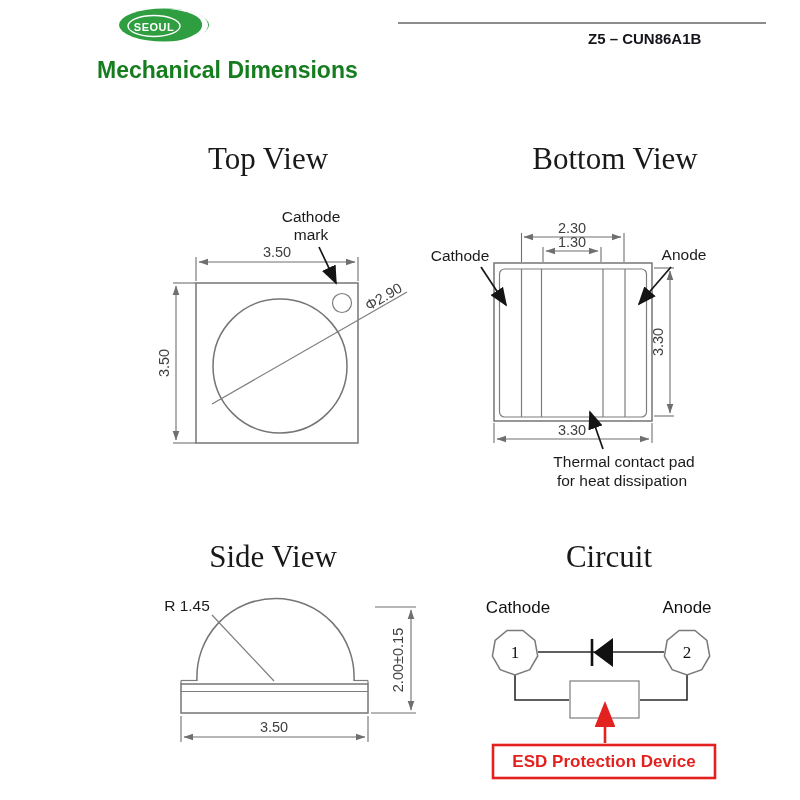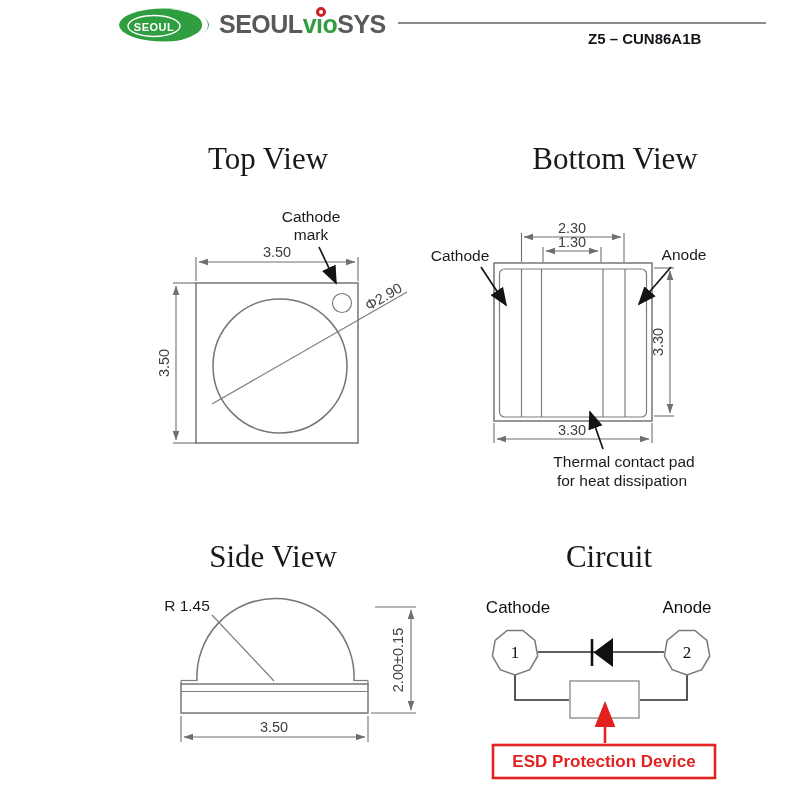--- a/index.html
+++ b/index.html
@@ -42,27 +42,24 @@
 
   <div class="logo">
     <svg width="96" height="37" viewBox="0 0 96 37">
       <ellipse cx="46" cy="18" rx="45" ry="16.5" fill="#2f9e41"></ellipse>
       <path d="M52,2 C76,2 90,9 90,18 C90,27 76,33 58,34.5 C78,29 85,24 84,16.5 C83,8.5 69,4 52,2 Z" fill="#ffffff"></path>
       <ellipse cx="36" cy="19" rx="26" ry="10.5" fill="none" stroke="#ffffff" stroke-width="1.4"></ellipse>
       <text x="36" y="23.5" text-anchor="middle" font-family="Liberation Sans, sans-serif" font-size="11" font-weight="bold" fill="#ffffff" letter-spacing="0.5">SEOUL</text>
     </svg>
   </div>
 
-  <div class="brand">
-    <span class="bs">SEOUL</span><span class="bv">vıo</span><span class="bs">SYS</span>
-    <span class="bdot"></span>
-  </div>
 
   <div class="divider"></div>
   <div class="partno">Z5 – CUN86A1B</div>
+  <div class="mtitle">Mechanical Dimensions</div>
 
   <svg class="draw" width="800" height="800" viewBox="0 0 800 800">
     <defs>
       <marker id="dimA" viewBox="0 0 10 8" refX="9.5" refY="4" markerWidth="9" markerHeight="7" orient="auto-start-reverse">
           <path d="M0,0.5 L10,4 L0,7.5 Z" fill="#6f6f6f"></path>
         </marker>
       <marker id="blkA" viewBox="0 0 10 8" refX="9" refY="4" markerWidth="11" markerHeight="9" orient="auto">
           <path d="M0,0 L10,4 L0,8 Z" fill="#141414"></path>
         </marker>
       <marker id="redA" viewBox="0 0 10 8" refX="8.5" refY="4" markerWidth="10" markerHeight="8" orient="auto">

